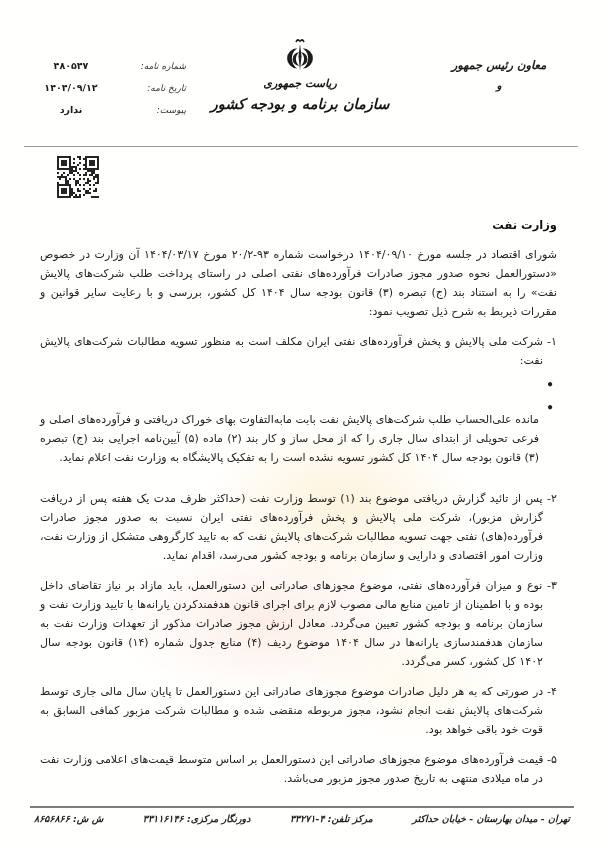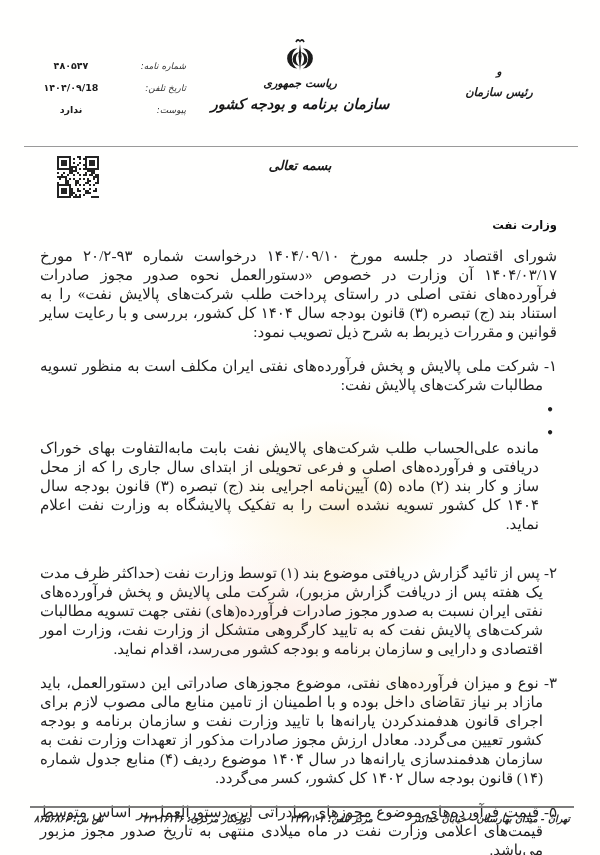--- a/index.html
+++ b/index.html
@@ -35,21 +35,21 @@
   .meta-value{width:86px;text-align:center;font-weight:bold;font-size:9.5px;color:#1b1b1b;}
   .rule-top{position:absolute;top:146px;left:24px;right:22px;border-top:1px solid #9a9a9a;}
   
   .bismillah{position:absolute;top:158px;left:0;width:100%;text-align:center;
     font-style:italic;font-weight:bold;font-size:13px;color:#1a1a1a;}
   .qr{position:absolute;left:57px;top:156px;width:42px;height:42px;}
   .qr i{position:absolute;width:2px;height:2px;background:#242424;}
   
   .main{position:absolute;top:218px;right:43px;left:40px;}
   .recipient{font-weight:bold;font-size:11.5px;margin-bottom:13px;color:#111;}
-  .para{font-size:15px;line-height:19px;text-align:justify;color:#232323;font-family:Liberation Serif, serif;}
+  .para{font-size:11px;line-height:19px;text-align:justify;color:#232323;}
   .intro{margin-bottom:8px;}
   .num{padding-right:14px;text-indent:-14px;}
   .item1{margin-bottom:6px;}
   .b-item{display:flex;margin:0 3px 4px 0;}
   .b-dot{width:15px;flex:0 0 15px;font-weight:bold;font-size:12px;line-height:19px;}
   .b-text{flex:1;}
   .b-last{margin-bottom:9px;}
   .item2{margin-bottom:4px;}
   .item3{margin-bottom:6px;}
   .item4{margin-bottom:2px;}
@@ -62,22 +62,22 @@
 </head>
 <body>
 
 <div class="page">
 
   <div class="wm wm1"></div>
   <div class="wm wm2"></div>
   <div class="wm wm3"></div>
 
   <div class="hdr-right">
+    <div>معاون رئیس جمهور</div>
     <div class="vav">و</div>
-    <div>رئیس سازمان</div>
   </div>
 
   <div class="hdr-center">
     <svg class="emblem" viewBox="0 0 100 112" width="34" height="38" aria-hidden="true">
       <g fill="#1c1c1c">
         <path d="M36 16 Q43 4 50 13 Q57 4 64 16 L60 19 Q56 11 50 19 Q44 11 40 19 Z"></path>
         <path d="M42 36 A30 30 0 1 0 42 96 A36 36 0 0 1 42 36 Z"></path>
         <path d="M48 48 A20 20 0 1 0 48 88 A25 25 0 0 1 48 48 Z"></path>
         <g transform="translate(100,0) scale(-1,1)">
           <path d="M42 36 A30 30 0 1 0 42 96 A36 36 0 0 1 42 36 Z"></path>
@@ -89,32 +89,31 @@
     <div class="org1">ریاست جمهوری</div>
     <div class="org2">سازمان برنامه و بودجه کشور</div>
   </div>
 
   <div class="hdr-left">
     <div class="meta-row">
       <span class="meta-label">شماره نامه:</span>
       <span class="meta-value">۴۸۰۵۴۷</span>
     </div>
     <div class="meta-row">
-      <span class="meta-label">تاریخ تلفن:</span>
-      <span class="meta-value">۱۴۰۴/۰۹/18</span>
+      <span class="meta-label">تاریخ نامه:</span>
+      <span class="meta-value">۱۴۰۴/۰۹/۱۲</span>
     </div>
     <div class="meta-row">
       <span class="meta-label">پیوست:</span>
       <span class="meta-value">ندارد</span>
     </div>
   </div>
 
   <div class="rule-top"></div>
 
-  <div class="bismillah">بسمه تعالی</div>
   <div class="qr">
       <i style="left:0px;top:0px"></i>
       <i style="left:2px;top:0px"></i>
       <i style="left:4px;top:0px"></i>
       <i style="left:6px;top:0px"></i>
       <i style="left:8px;top:0px"></i>
       <i style="left:10px;top:0px"></i>
       <i style="left:12px;top:0px"></i>
       <i style="left:20px;top:0px"></i>
       <i style="left:22px;top:0px"></i>
@@ -329,20 +328,21 @@
     <div class="b-item">
       <span class="b-dot">•</span>
     </div>
     <div class="b-item b-last">
       <span class="b-dot">•</span>
       <p class="para b-text">مانده علی‌الحساب طلب شرکت‌های پالایش نفت بابت مابه‌التفاوت بهای خوراک دریافتی و فرآورده‌های اصلی و فرعی تحویلی از ابتدای سال جاری را که از محل ساز و کار بند (۲) ماده (۵) آیین‌نامه اجرایی بند (ج) تبصره (۳) قانون بودجه سال ۱۴۰۴ کل کشور تسویه نشده است را به تفکیک پالایشگاه به وزارت نفت اعلام نماید.</p>
     </div>
 
     <p class="para num item2">۲- پس از تائید گزارش دریافتی موضوع بند (۱) توسط وزارت نفت (حداکثر ظرف مدت یک هفته پس از دریافت گزارش مزبور)، شرکت ملی پالایش و پخش فرآورده‌های نفتی ایران نسبت به صدور مجوز صادرات فرآورده(های) نفتی جهت تسویه مطالبات شرکت‌های پالایش نفت که به تایید کارگروهی متشکل از وزارت نفت، وزارت امور اقتصادی و دارایی و سازمان برنامه و بودجه کشور می‌رسد، اقدام نماید.</p>
     <p class="para num item3">۳- نوع و میزان فرآورده‌های نفتی، موضوع مجوزهای صادراتی این دستورالعمل، باید مازاد بر نیاز تقاضای داخل بوده و با اطمینان از تامین منابع مالی مصوب لازم برای اجرای قانون هدفمندکردن یارانه‌ها با تایید وزارت نفت و سازمان برنامه و بودجه کشور تعیین می‌گردد. معادل ارزش مجوز صادرات مذکور از تعهدات وزارت نفت به سازمان هدفمندسازی یارانه‌ها در سال ۱۴۰۴ موضوع ردیف (۴) منابع جدول شماره (۱۴) قانون بودجه سال ۱۴۰۲ کل کشور، کسر می‌گردد.</p>
+    <p class="para num item4">۴- در صورتی که به هر دلیل صادرات موضوع مجوزهای صادراتی این دستورالعمل تا پایان سال مالی جاری توسط شرکت‌های پالایش نفت انجام نشود، مجوز مربوطه منقضی شده و مطالبات شرکت مزبور کمافی السابق به قوت خود باقی خواهد بود.</p>
     <p class="para num">۵- قیمت فرآورده‌های موضوع مجوزهای صادراتی این دستورالعمل بر اساس متوسط قیمت‌های اعلامی وزارت نفت در ماه میلادی منتهی به تاریخ صدور مجوز مزبور می‌باشد.</p>
   </div>
 
   <div class="rule-bottom"></div>
   <div class="footer">
     <span>تهران - میدان بهارستان - خیابان حداکثر</span>
     <span>مرکز تلفن: ۴-۳۳۲۷۱</span>
     <span>دورنگار مرکزی: ۳۳۱۱۶۱۴۶</span>
     <span>ش ش: ۸۶۵۶۸۶۶</span>
   </div>

